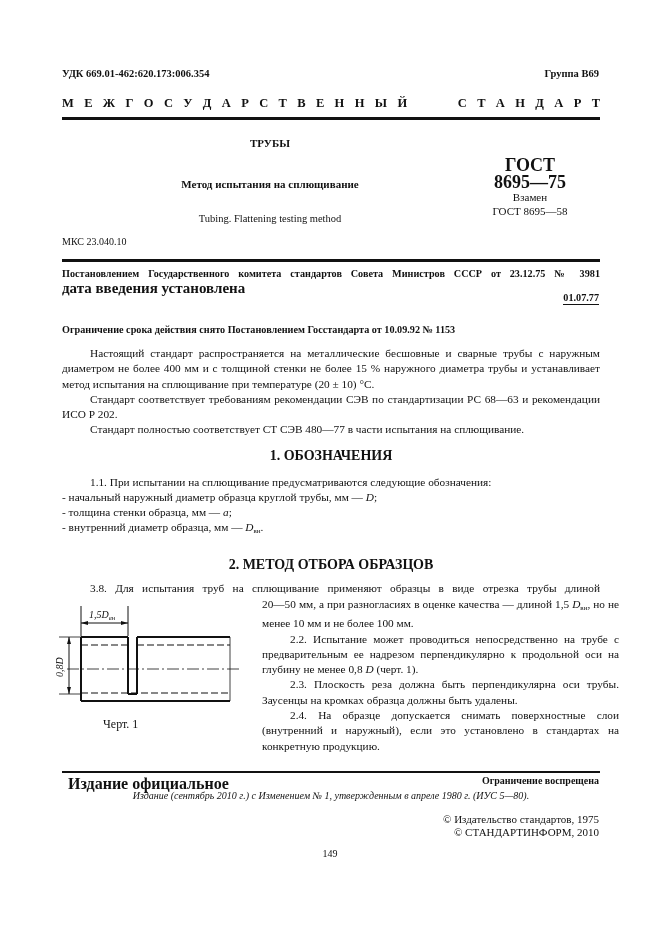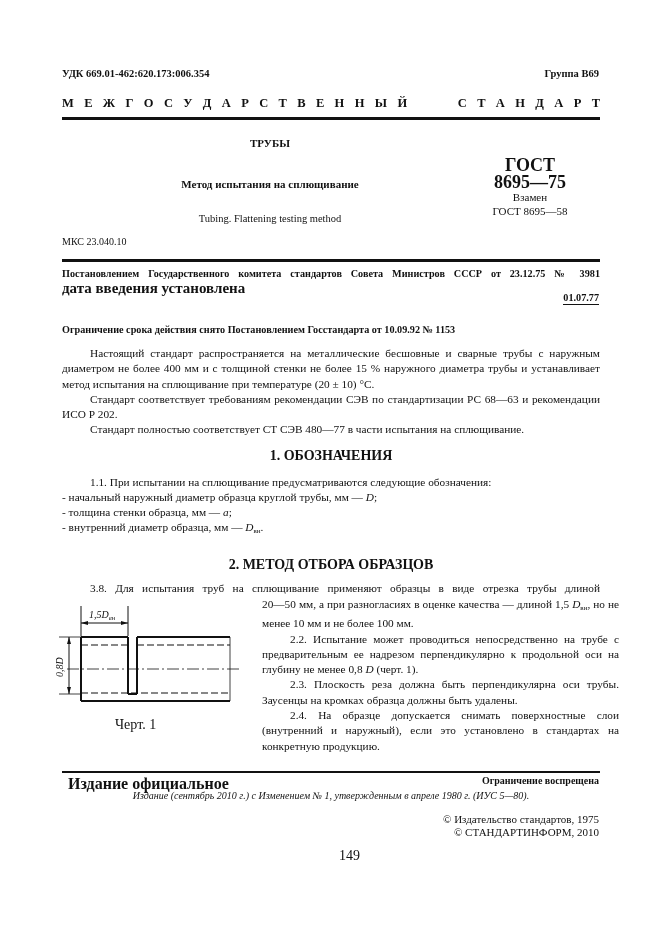--- a/index.html
+++ b/index.html
@@ -32,27 +32,27 @@
     .list { left: 62px; width: 538px; font-size: 11.3px; line-height: 15px; }
     .list div { white-space: nowrap; }
     .list .first { padding-left: 28px; }
     i.var { font-style: italic; }
     sub { font-size: 7px; vertical-align: -2px; }
     .p21-first { left: 90px; top: 582px; width: 510px; font-size: 11.3px; text-align: justify; text-align-last: justify; }
     .right-col { left: 243px; top: 597px; width: 357px; font-size: 11.3px; line-height: 15.3px; text-align: justify; margin-left: 19px; }
     .right-col p { margin: 0; }
     .right-col p.ind { text-indent: 28px; }
     .drawing { left: 55px; top: 602px; width: 190px; height: 110px; }
-    .cherty { left: 115px; top: 717px; font-size: 14px; }
+    .cherty { left: 103px; top: 717px; font-size: 12px; }
     .rule-foot { left: 62px; top: 771px; width: 538px; height: 1.5px; background: #111; }
     .edition-off { left: 68px; top: 775px; font-size: 16px; font-weight: bold; }
     .reprint { right: 62px; top: 775px; font-size: 10px; font-weight: bold; }
     .edition-note { left: 62px; width: 538px; top: 790px; font-size: 10px; font-style: italic; text-align: center; }
     .copy { right: 62px; top: 813px; font-size: 11px; text-align: right; line-height: 13px; }
-    .pagenum { left: 300px; width: 60px; top: 848px; text-align: right; font-size: 14px; }
+    .pagenum { left: 300px; width: 60px; top: 848px; text-align: center; font-size: 10px; }
   </style>
 </head>
 <body>
 
 <div class="abs udk">УДК 669.01-462:620.173:006.354</div>
 <div class="abs group">Группа В69</div>
 
 <div class="abs mezh">
   <span>М</span>
   <span>Е</span>

